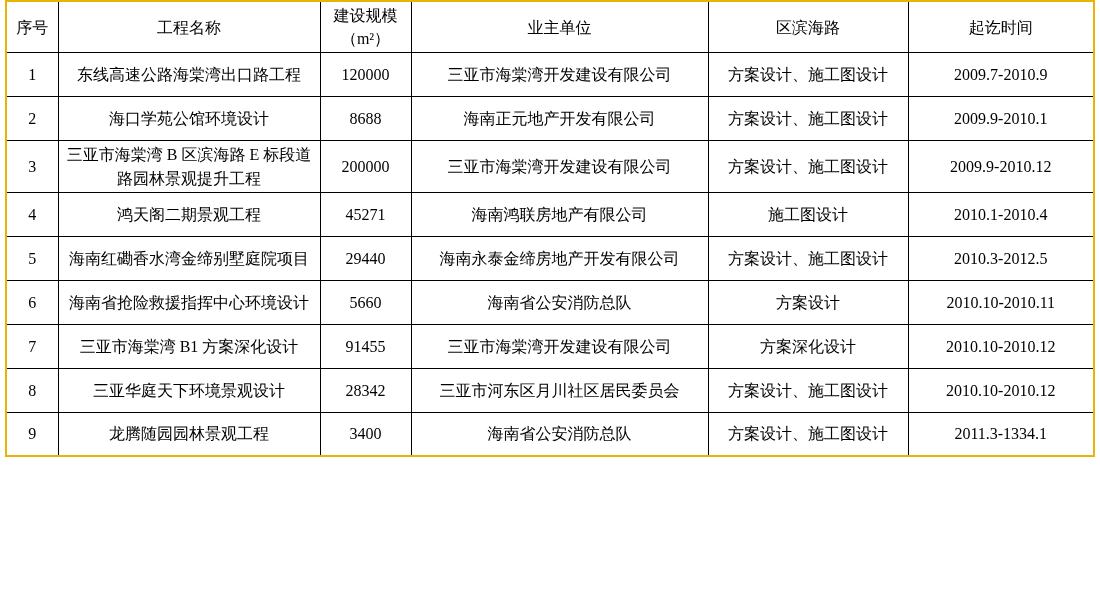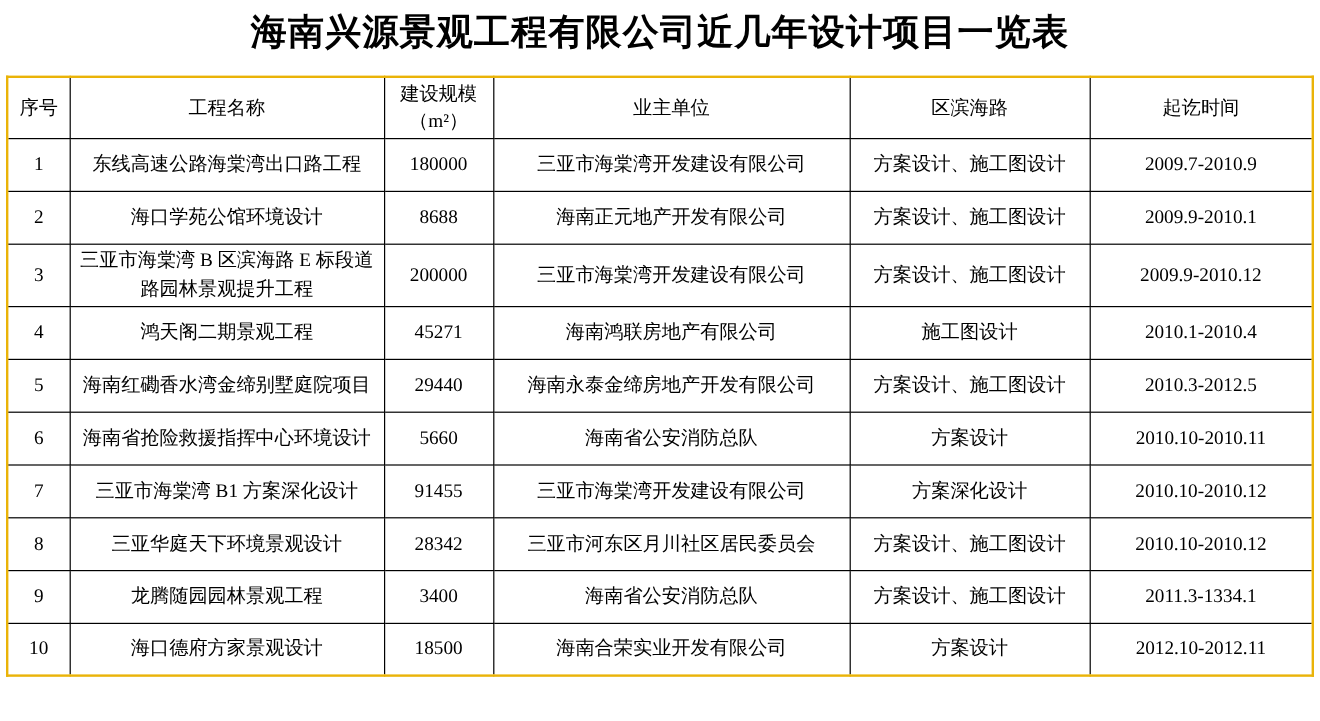--- a/index.html
+++ b/index.html
@@ -47,21 +47,20 @@
     white-space: pre-line;
   }
   table.projects tbody td {
     height: 44px;
   }
 </style>
 </head>
 <body>
 
 <div class="page">
-  <h1 class="doc-title">海南兴源景观工程有限公司近几年设计项目一览表</h1>
 
   <table class="projects">
     <colgroup>
         <col style="width: 52px;">
         <col style="width: 262px;">
         <col style="width: 91px;">
         <col style="width: 297px;">
         <col style="width: 200px;">
         <col style="width: 186px;">
       </colgroup>
@@ -73,21 +72,21 @@
 （m²）</th>
           <th>业主单位</th>
           <th>区滨海路</th>
           <th>起讫时间</th>
         </tr>
       </thead>
     <tbody>
         <tr>
           <td>1</td>
           <td>东线高速公路海棠湾出口路工程</td>
-          <td>180000</td>
+          <td>120000</td>
           <td>三亚市海棠湾开发建设有限公司</td>
           <td>方案设计、施工图设计</td>
           <td>2009.7-2010.9</td>
         </tr>
         <tr>
           <td>2</td>
           <td>海口学苑公馆环境设计</td>
           <td>8688</td>
           <td>海南正元地产开发有限公司</td>
           <td>方案设计、施工图设计</td>
@@ -142,23 +141,15 @@
           <td>2010.10-2010.12</td>
         </tr>
         <tr>
           <td>9</td>
           <td>龙腾随园园林景观工程</td>
           <td>3400</td>
           <td>海南省公安消防总队</td>
           <td>方案设计、施工图设计</td>
           <td>2011.3-1334.1</td>
         </tr>
-        <tr>
-          <td>10</td>
-          <td>海口德府方家景观设计</td>
-          <td>18500</td>
-          <td>海南合荣实业开发有限公司</td>
-          <td>方案设计</td>
-          <td>2012.10-2012.11</td>
-        </tr>
       </tbody>
   </table>
 </div>
 
 </body></html>

